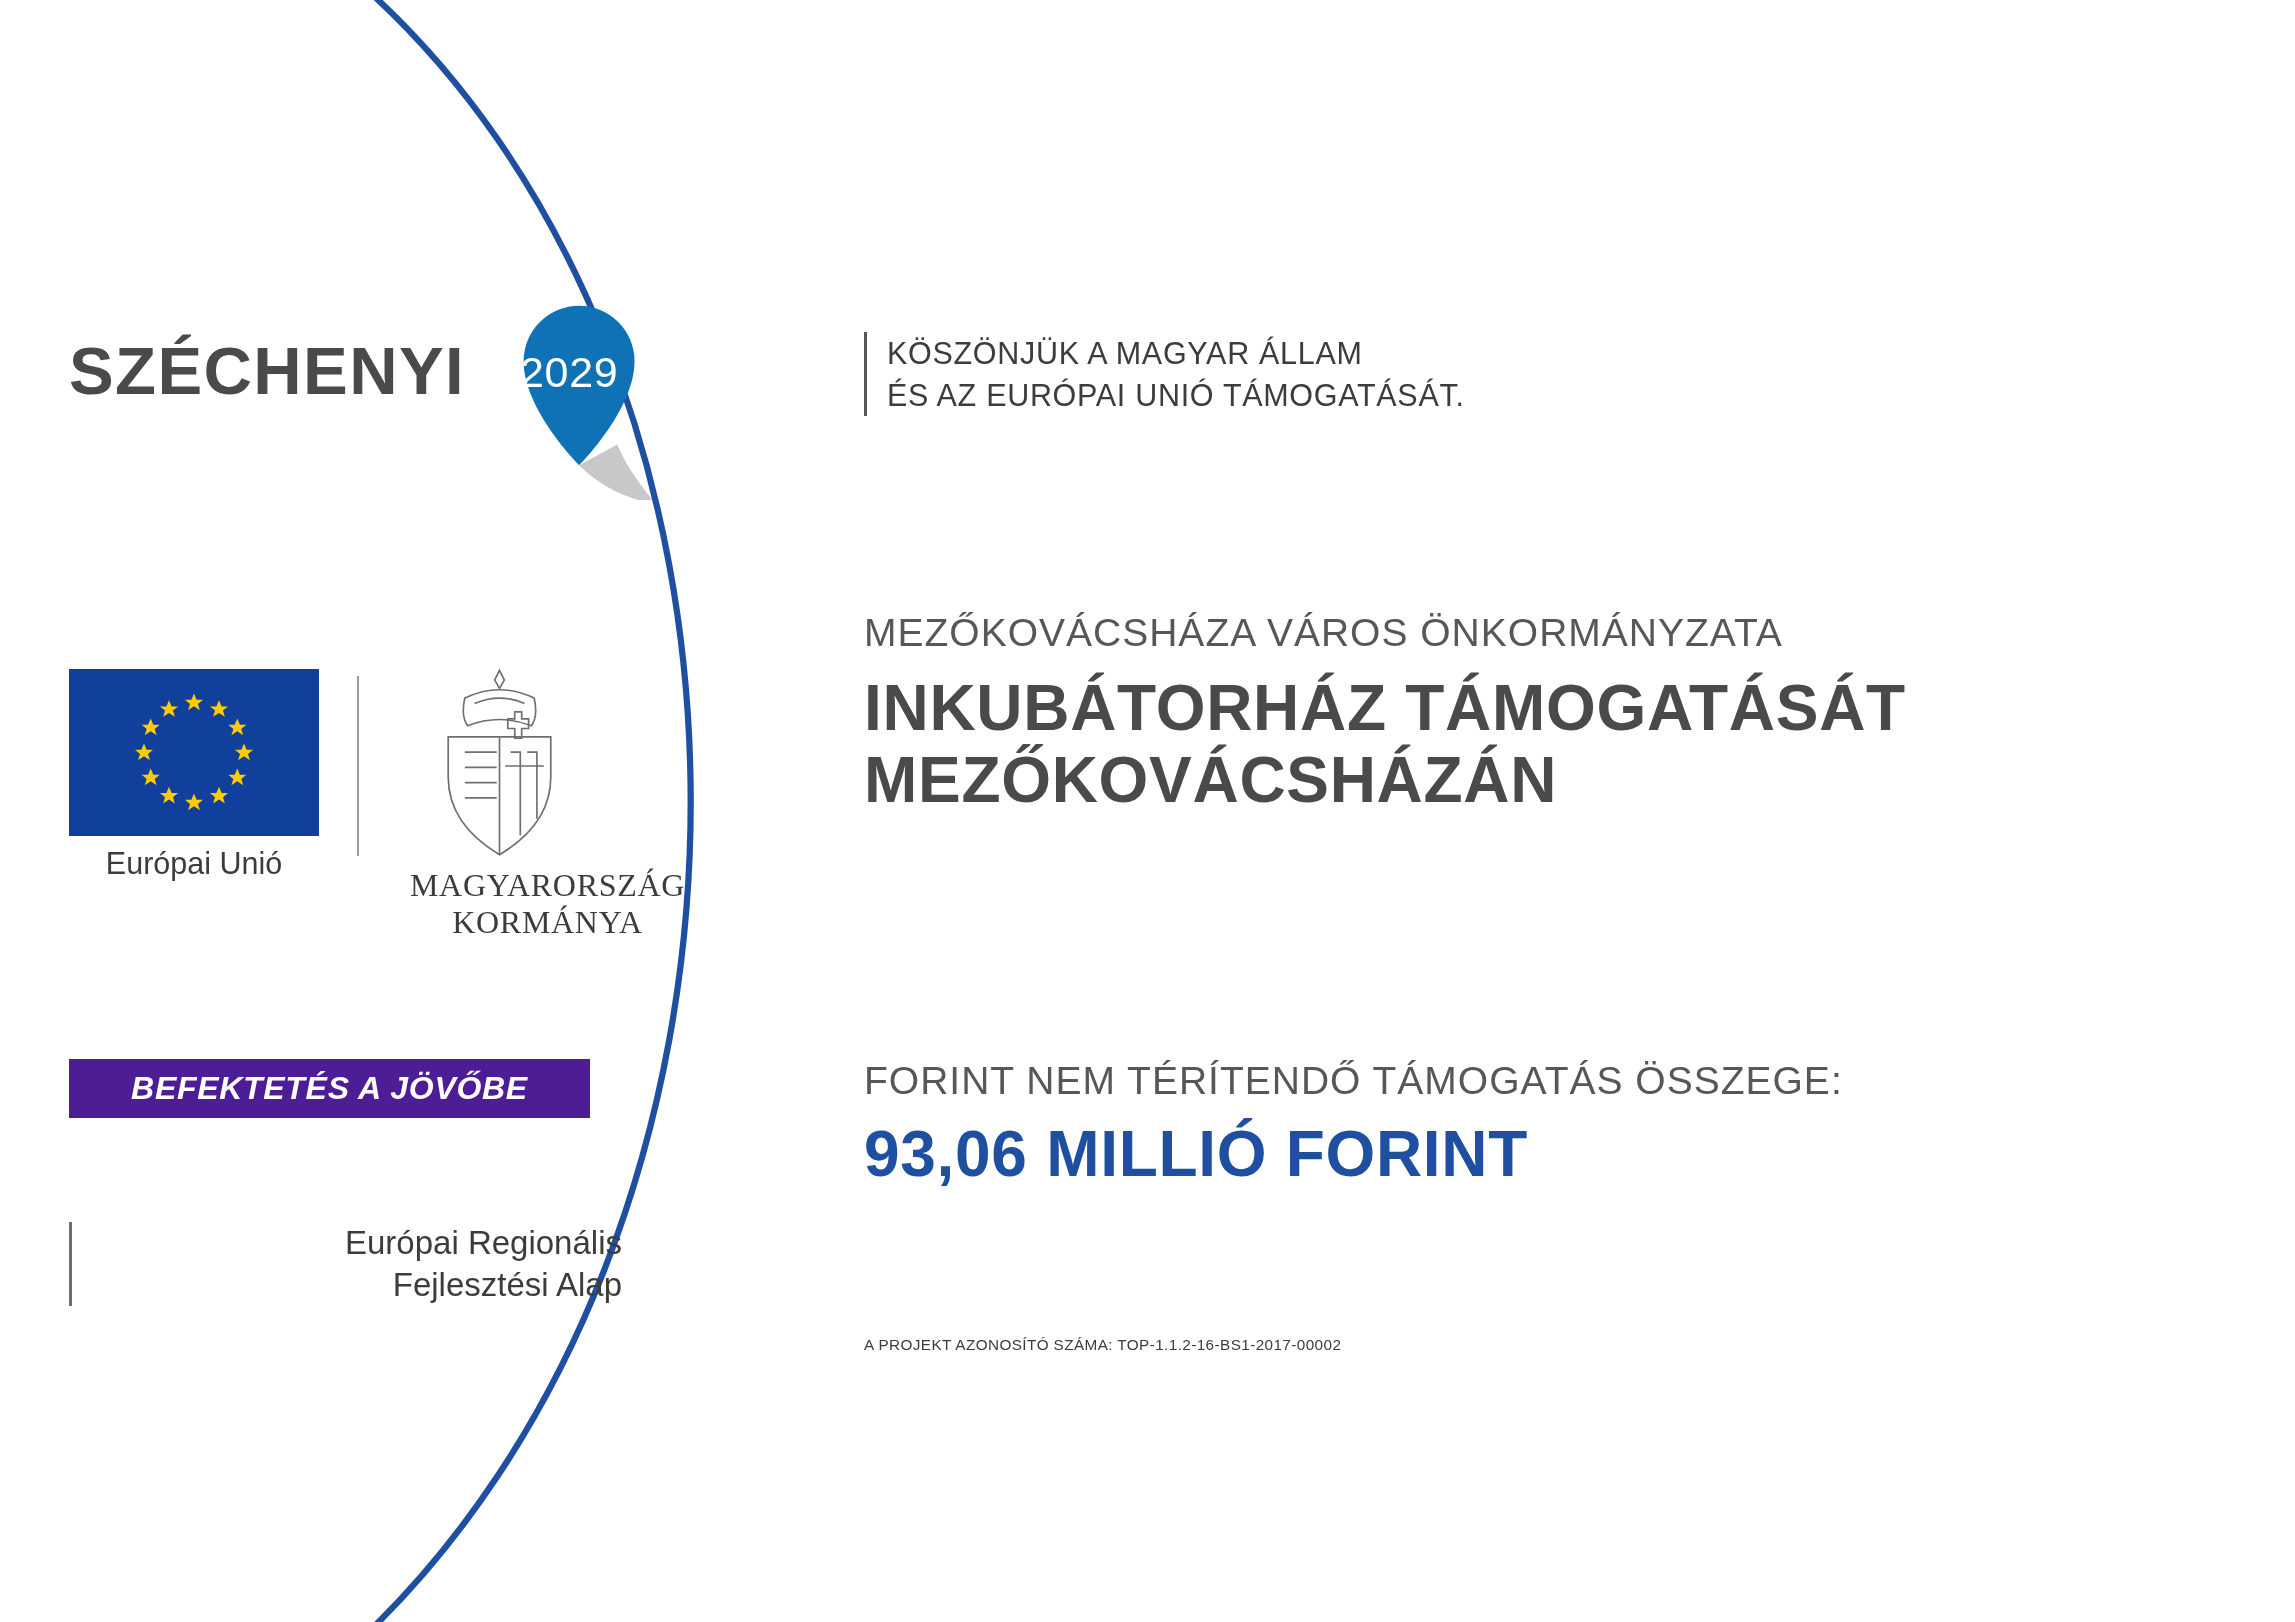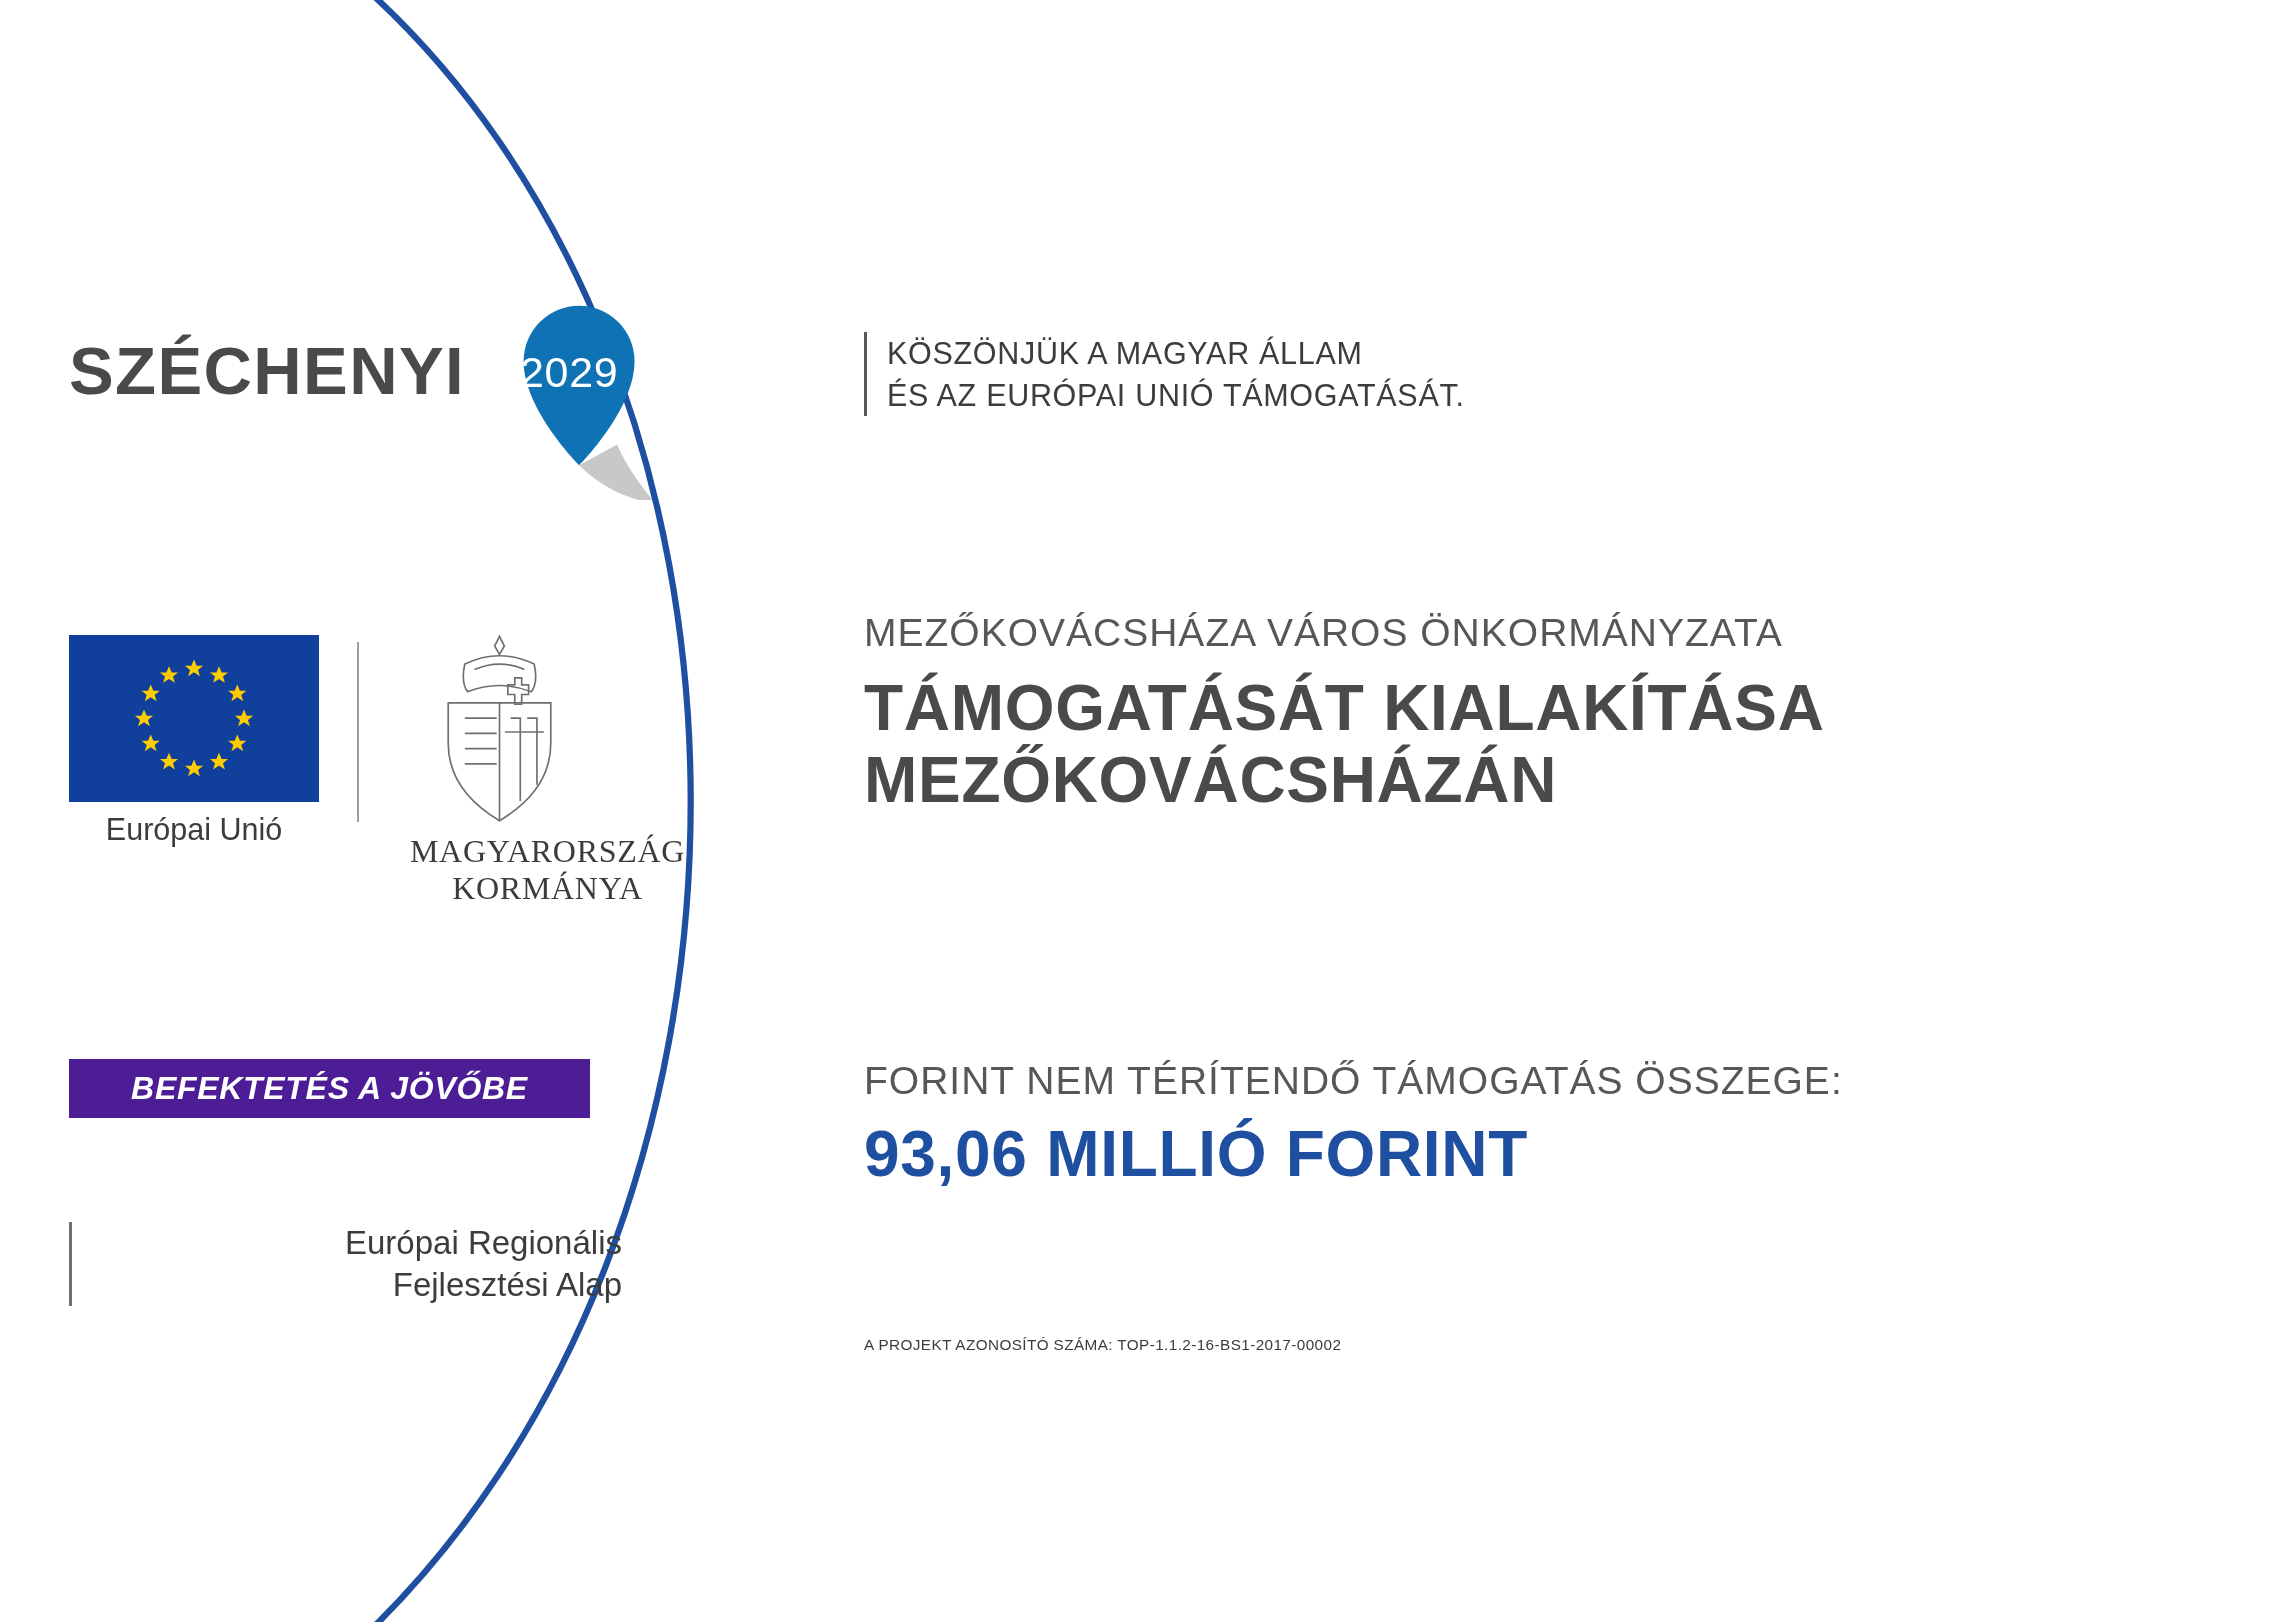--- a/index.html
+++ b/index.html
@@ -71,21 +71,21 @@
     font-weight: 400;
     color: #ffffff;
     letter-spacing: 0.7px;
     z-index: 3;
   }
 
   
   .eu-row {
     position: absolute;
     left: 0;
-    top: 635px;
+    top: 669px;
     width: 652px;
     height: 271px;
   }
   .eu-flag {
     position: absolute;
     left: 0;
     top: 0;
     width: 250px;
     height: 167px;
     background: #10409b;
@@ -348,21 +348,21 @@
   <div class="right-col">
 
     <div class="thanks">
       <div>KÖSZÖNJÜK A MAGYAR ÁLLAM</div>
       <div>ÉS AZ EURÓPAI UNIÓ TÁMOGATÁSÁT.</div>
     </div>
 
     <div class="project-block">
       <div class="owner">MEZŐKOVÁCSHÁZA VÁROS ÖNKORMÁNYZATA</div>
       <div class="project-title">
-        <div>TÁMOGATÁSÁT KIALAKÍTÁSA</div>
+        <div>INKUBÁTORHÁZ TÁMOGATÁSÁT</div>
         <div>MEZŐKOVÁCSHÁZÁN</div>
       </div>
     </div>
 
     <div class="grant-block">
       <div class="grant-label">FORINT NEM TÉRÍTENDŐ TÁMOGATÁS ÖSSZEGE:</div>
       <div class="grant-amount">93,06 MILLIÓ FORINT</div>
     </div>
 
     <div class="project-id">A PROJEKT AZONOSÍTÓ SZÁMA: TOP-1.1.2-16-BS1-2017-00002</div>

